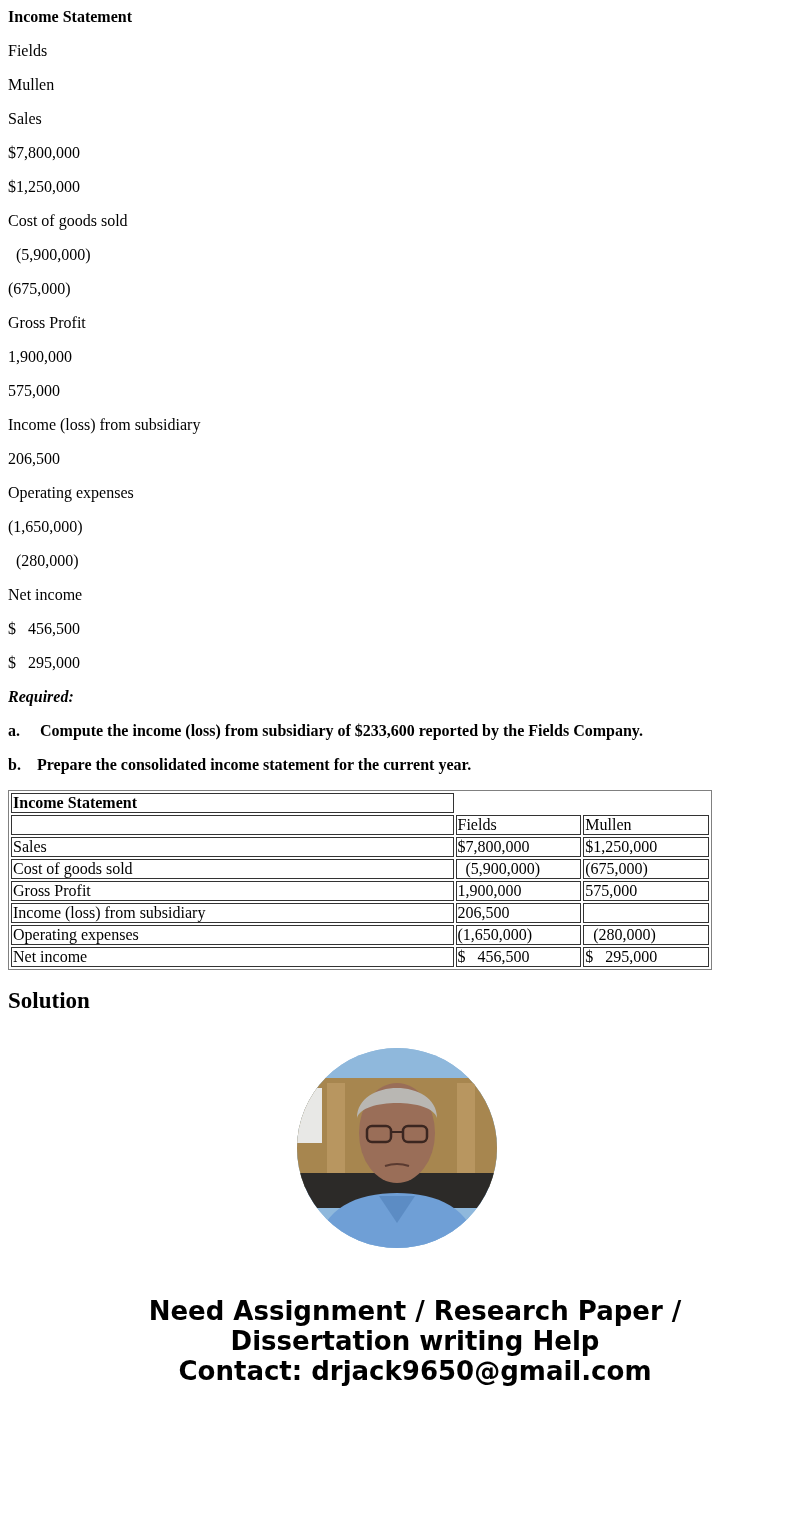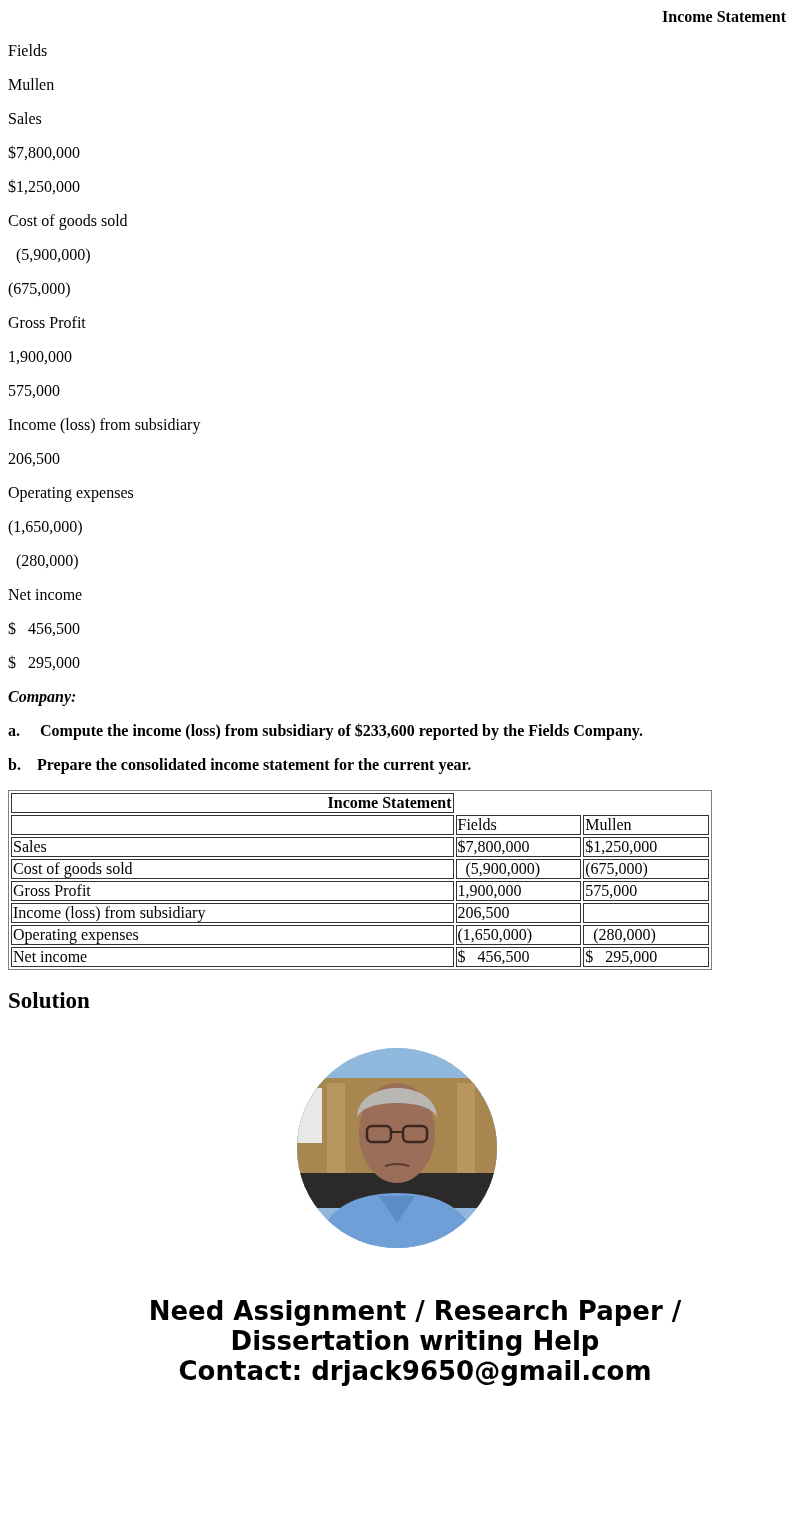--- a/index.html
+++ b/index.html
@@ -6,21 +6,21 @@
     body {
       width: 794px;
       font-family: "Liberation Serif", serif;
       font-size: 16px;
       color: #000;
       line-height: 18px;
     }
     .wrap { padding: 8px 8px 0 8px; }
     p { margin: 0 0 16px 0; }
     .intro { margin-top: 0; }
-    .bold { font-weight: bold; text-align: right; }
+    .bold { font-weight: bold; }
     .req { font-weight: bold; font-style: italic; }
     .task { font-weight: bold; }
     .pre { white-space: pre; }
     table.is {
       border: 1px solid #808080;
       border-spacing: 2px;
       border-collapse: separate;
       margin: 0 0 16px 0;
       width: 704px;
     }
@@ -83,21 +83,21 @@
   <p>575,000</p>
   <p>Income (loss) from subsidiary</p>
   <p>206,500</p>
   <p>Operating expenses</p>
   <p>(1,650,000)</p>
   <p class="pre">  (280,000)</p>
   <p>Net income</p>
   <p class="pre">$   456,500</p>
   <p class="pre">$   295,000</p>
 
-  <p class="req">Company:</p>
+  <p class="req">Required:</p>
 
   <p class="task"><span style="display:inline-block;width:32px;">a.</span><span>Compute the income (loss) from subsidiary of $233,600 reported by the Fields Company.</span></p>
   <p class="task"><span style="display:inline-block;width:29px;">b.</span><span>Prepare the consolidated income statement for the current year.</span></p>
 
   <table class="is">
     <tbody>
         <tr>
       <td class="c1 bold">Income Statement</td>
       <td class="noborder" colspan="2"></td>
     </tr>

